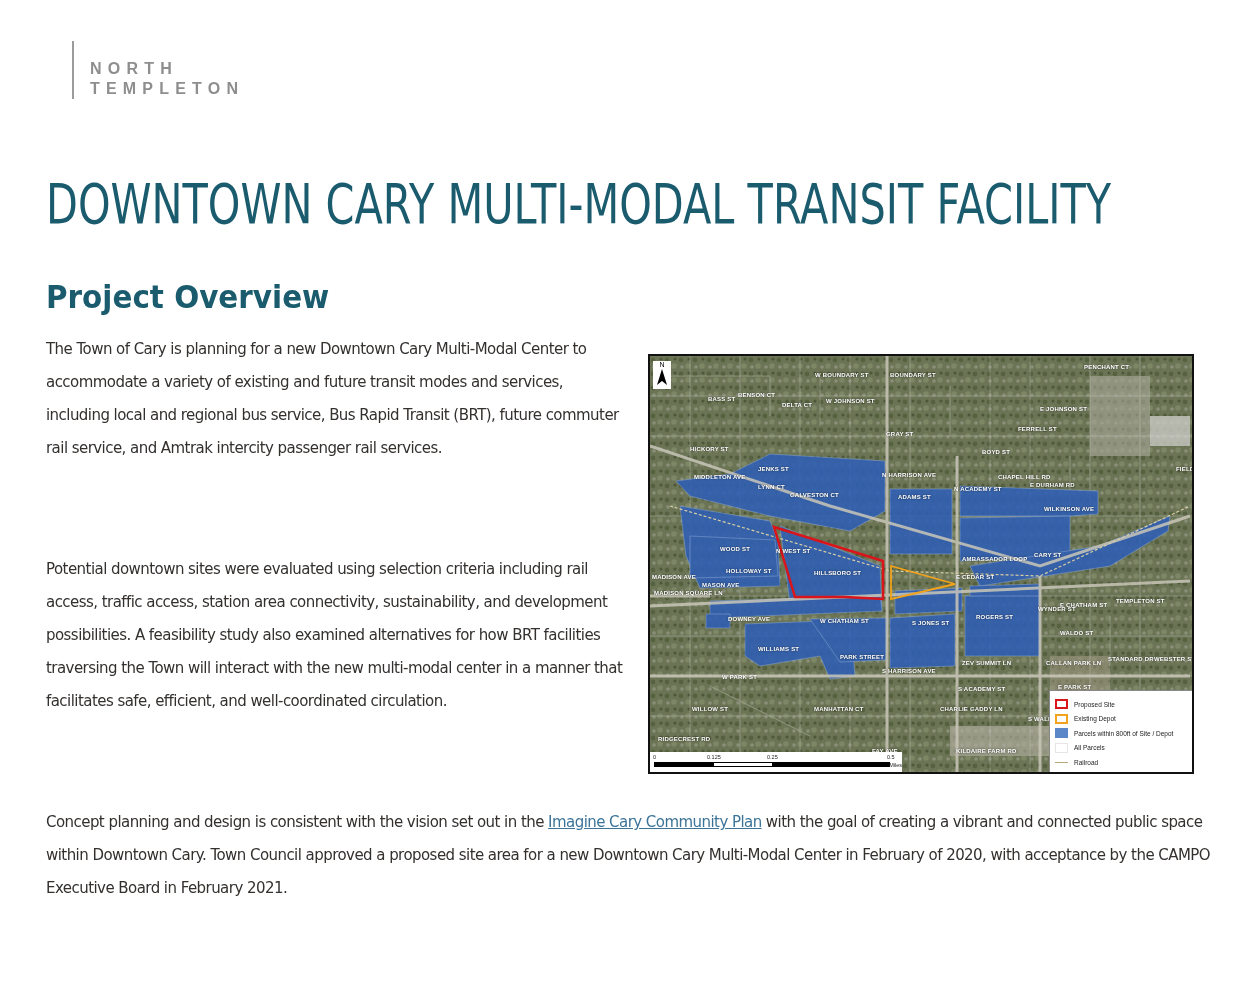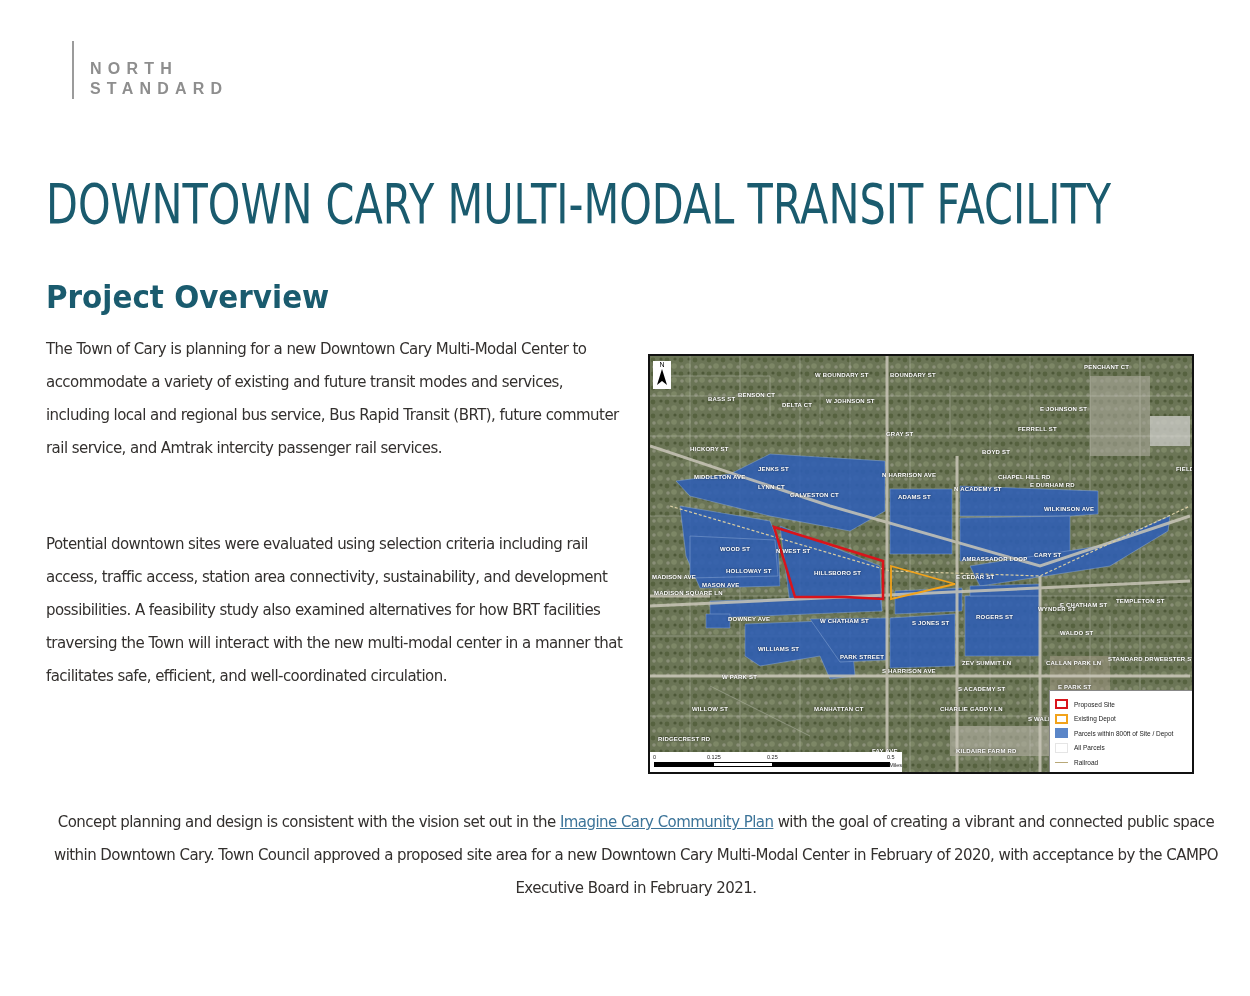--- a/index.html
+++ b/index.html
@@ -14,22 +14,22 @@
   .logo-divider { width: 2px; height: 58px; background: #9b9b9b; margin-left: 26px; margin-right: 16px; }
   .logo-sub { font-family: "Liberation Sans", sans-serif; font-weight: 700; color: #8e8e8e; font-size: 16px; letter-spacing: 6.2px; line-height: 20px; margin-top: 18px; }
 
   
   .page-title { position: absolute; left: 46px; top: 172px; margin: 0; font-family: "DejaVu Sans", sans-serif; font-weight: 400; font-size: 56px; line-height: 64px; color: #1a5b6e; transform: scaleX(0.74); transform-origin: left top; white-space: nowrap; letter-spacing: 0px; }
   .section-title { position: absolute; left: 46px; top: 277px; margin: 0; font-family: "DejaVu Sans", sans-serif; font-weight: 700; font-size: 32px; line-height: 40px; color: #1a5b6e; transform: scaleX(0.92); transform-origin: left top; white-space: nowrap; }
 
   
   .para { position: absolute; left: 46px; margin: 0; font-family: "DejaVu Sans", sans-serif; font-size: 15px; line-height: 33px; color: #33302e; letter-spacing: -0.55px; }
   .para-1 { top: 333px; width: 580px; }
-  .para-2 { top: 528px; width: 580px; }
-  .para-3 { top: 806px; width: 1180px; text-align: center; }
+  .para-2 { top: 553px; width: 580px; }
+  .para-3 { top: 806px; width: 1180px; }
   .para a { color: #3c7499; text-decoration: underline; }
 
   
   .map { position: absolute; left: 648px; top: 354px; width: 546px; height: 420px; border: 2px solid #111; box-sizing: border-box; overflow: hidden; background: #6f7a5c; }
   .map svg.base { position: absolute; left: 0; top: 0; }
   .north-arrow { position: absolute; left: 3px; top: 5px; width: 18px; height: 28px; background: #fff; display: flex; flex-direction: column; align-items: center; }
   .north-arrow .n { font-size: 7px; line-height: 8px; font-family: "Liberation Sans", sans-serif; color: #000; }
   .street { position: absolute; font-family: "Liberation Sans", sans-serif; font-size: 6px; line-height: 7px; font-weight: 700; color: #fff; white-space: nowrap; text-shadow: 0 0 2px rgba(0,0,0,0.7); letter-spacing: 0.2px; }
 
   .legend { position: absolute; right: 0; bottom: 0; width: 143px; height: 82px; background: #fff; border-left: 1px solid #888; border-top: 1px solid #888; box-sizing: border-box; padding: 6px 0 0 5px; }
@@ -48,21 +48,21 @@
   .scale-seg { height: 100%; }
   .scale-unit { position: absolute; right: 0px; top: 10px; font-family: "Liberation Sans", sans-serif; font-size: 5.5px; color: #222; }
 </style>
 </head>
 <body>
 
 <div class="logo">
   <div class="logo-divider"></div>
   <div class="logo-sub">
     <div>NORTH</div>
-    <div>STANDARD</div>
+    <div>TEMPLETON</div>
   </div>
 </div>
 
 <h1 class="page-title">DOWNTOWN CARY MULTI-MODAL TRANSIT FACILITY</h1>
 <h2 class="section-title">Project Overview</h2>
 
 <p class="para para-1">The Town of Cary is planning for a new Downtown Cary Multi-Modal Center to accommodate a variety of existing and future transit modes and services, including local and regional bus service, Bus Rapid Transit (BRT), future commuter rail service, and Amtrak intercity passenger rail services.</p>
 <p class="para para-2">Potential downtown sites were evaluated using selection criteria including rail access, traffic access, station area connectivity, sustainability, and development possibilities. A feasibility study also examined alternatives for how BRT facilities traversing the Town will interact with the new multi-modal center in a manner that facilitates safe, efficient, and well-coordinated circulation.</p>
 <p class="para para-3"><span>Concept planning and design is consistent with the vision set out in the </span><a href="#">Imagine Cary Community Plan</a><span> with the goal of creating a vibrant and connected public space within Downtown Cary. Town Council approved a proposed site area for a new Downtown Cary Multi-Modal Center in February of 2020, with acceptance by the CAMPO Executive Board in February 2021.</span></p>
 

